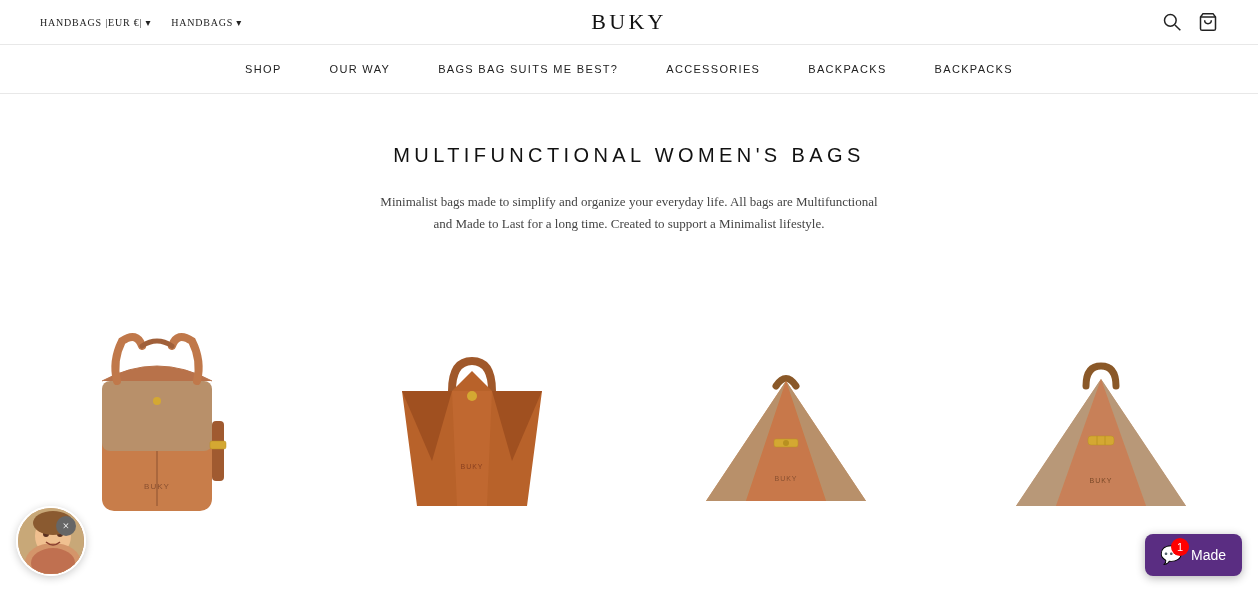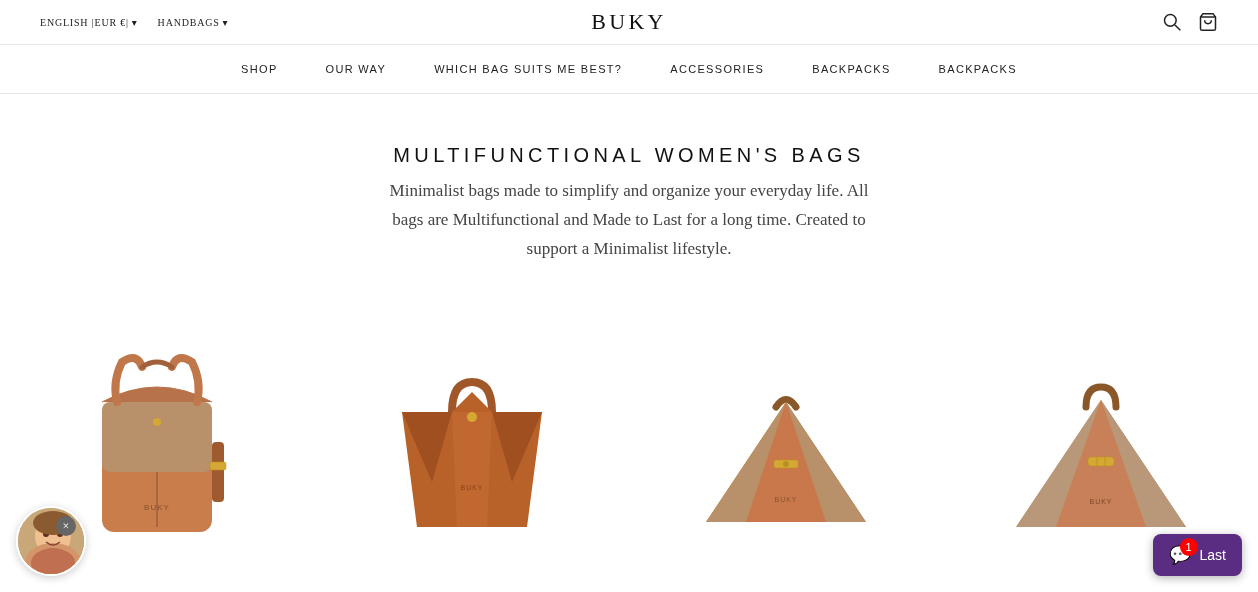--- a/index.html
+++ b/index.html
@@ -67,28 +67,28 @@
     .hero {
       text-align: center;
       padding: 50px 20px 30px;
     }
     .hero h1 {
       font-size: 20px;
       letter-spacing: 0.22em;
       font-weight: 400;
       color: #111;
       font-family: 'Arial', sans-serif;
-      margin-bottom: 10px;
+      margin-bottom: 24px;
     }
     .hero p {
-      font-size: 17px;
+      font-size: 13px;
       color: #444;
       line-height: 1.7;
       max-width: 500px;
-      margin: 8px auto;
+      margin: 16px auto;
       font-family: 'Georgia', serif;
     }
 
     
     .products {
       display: flex;
       justify-content: center;
       gap: 0;
       padding: 20px 0 0;
       width: 100%;
@@ -187,21 +187,21 @@
       width: 20px;
       height: 20px;
     }
   </style>
 </head>
 <body>
 
 <div class="top-bar">
   <div class="top-bar-left">
     <span>
-      <span>ENGLISH |EUR €|</span>
+      <span>HANDBAGS |EUR €|</span>
       <span class="chevron">▾</span>
     </span>
     <span>
       <span>HANDBAGS</span>
       <span class="chevron">▾</span>
     </span>
   </div>
 
   <div class="logo">BUKY</div>
 
@@ -218,21 +218,21 @@
         <line x1="3" y1="6" x2="21" y2="6"></line>
         <path d="M16 10a4 4 0 01-8 0"></path>
       </svg>
     </button>
   </div>
 </div>
 
 <nav>
   <a href="#">SHOP</a>
   <a href="#">OUR WAY</a>
-  <a href="#">WHICH BAG SUITS ME BEST?</a>
+  <a href="#">BAGS BAG SUITS ME BEST?</a>
   <a href="#">ACCESSORIES</a>
   <a href="#">BACKPACKS</a>
   <a href="#">BACKPACKS</a>
 </nav>
 
 <div class="hero">
   <h1>MULTIFUNCTIONAL WOMEN'S BAGS</h1>
   <p>Minimalist bags made to simplify and organize your everyday life. All bags are Multifunctional and Made to Last for a long time. Created to support a Minimalist lifestyle.</p>
 </div>
 
@@ -341,14 +341,14 @@
 </div>
 <div class="avatar-close">
   <span>×</span>
 </div>
 
 <div class="chat-widget" style="position:fixed;bottom:16px;right:16px;">
   <div class="chat-icon-wrap">
     <span class="chat-bubble-icon">💬</span>
     <div class="chat-badge">1</div>
   </div>
-  <span>Last</span>
+  <span>Made</span>
 </div>
 
 </body></html>

